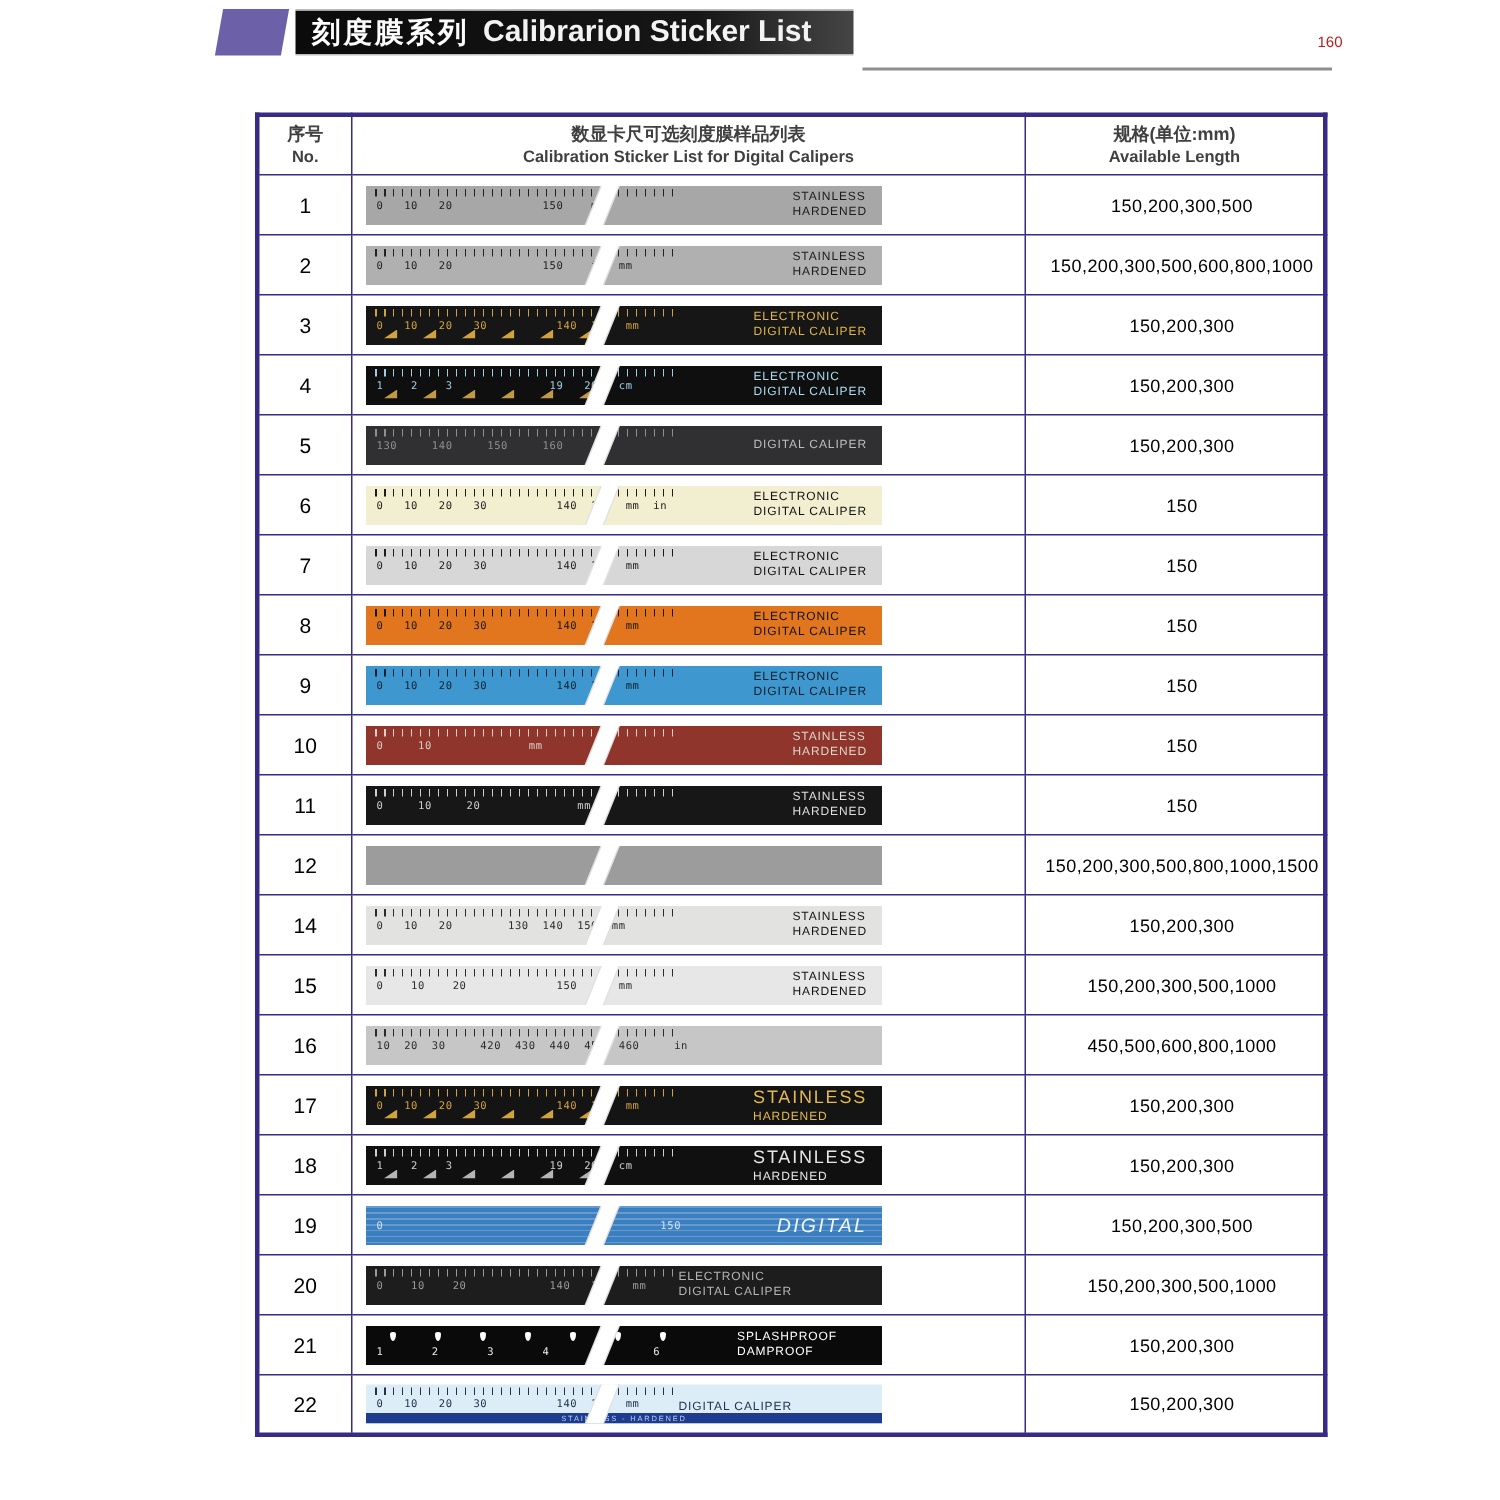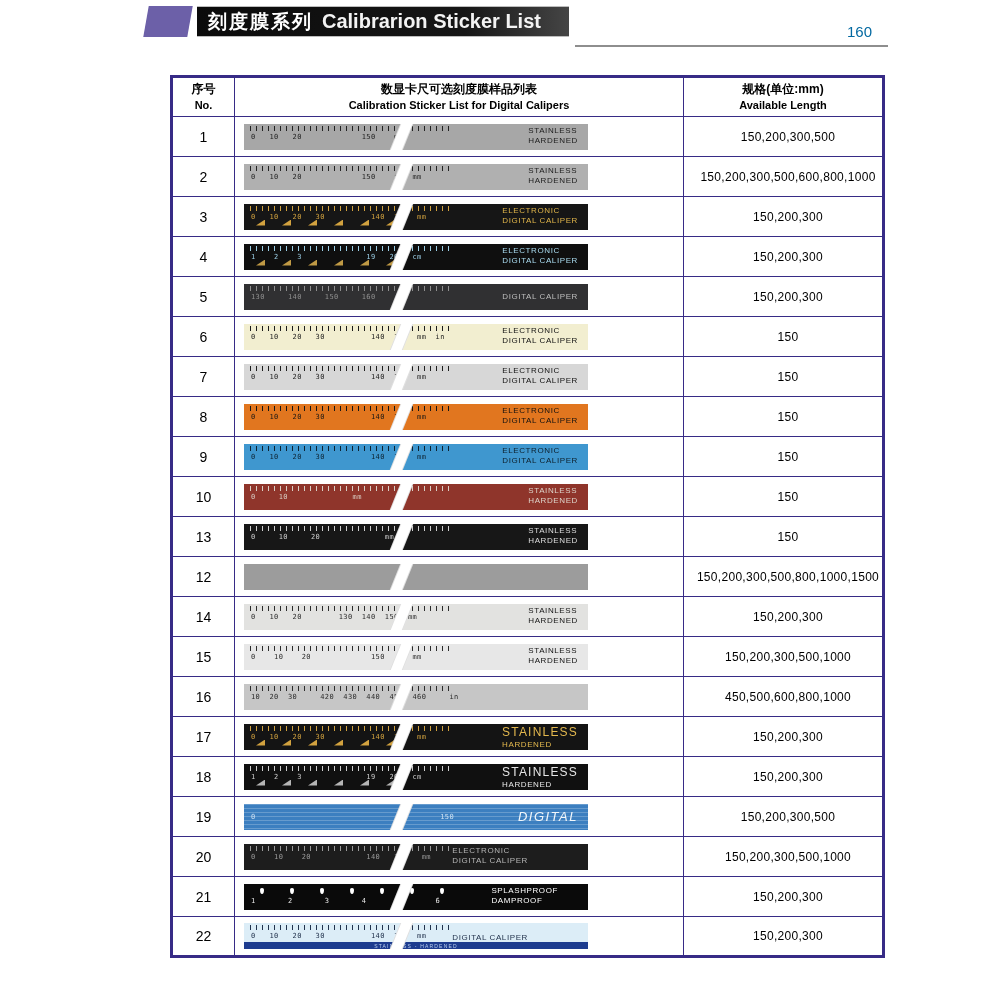--- a/index.html
+++ b/index.html
@@ -8,31 +8,31 @@
 
   
   .accent { position:absolute; left:146px; top:6px; width:44px; height:31px;
             background:#6c60a8; transform:skewX(-10deg); }
   .title-bar { position:absolute; left:197px; top:6px; width:372px; height:31px;
                background:linear-gradient(90deg,#0b0b0b,#161616 72%,#454545);
                display:flex; align-items:center; gap:9px; padding:0 11px;
                border-top:1px solid #bdbdbd; border-bottom:1px solid #bdbdbd; }
   .t-zh { color:#ffffff; font-size:19px; font-weight:bold; letter-spacing:2px; white-space:nowrap; }
   .t-en { color:#f3f3f3; font-size:20px; font-weight:bold; white-space:nowrap; }
-  .page-num { position:absolute; top:23px; right:128px; font-size:15px; color:#0369a1; }
+  .page-num { position:absolute; top:23px; right:105px; font-size:10px; color:#b91c1c; }
   .top-rule { position:absolute; top:45px; left:575px; right:112px; height:2px; background:#8e8e8e; }
 
   
   .sticker-table { position:absolute; left:170px; top:75px; width:715px;
                    border-collapse:collapse; table-layout:fixed; background:#fff; }
   .sticker-table, .sticker-table th, .sticker-table td { border:1.5px solid #372b86; }
   .sticker-table { border-width:3px; }
   th.col-no { width:63px; } th.col-len { width:200px; }
   thead tr, tbody tr { height:40px; }
-  th { vertical-align:middle; text-align:center; color:#000000;margin-top:16px; }
+  th { vertical-align:middle; text-align:center; color:#404040;margin-top:16px; }
   th .h-zh { font-size:12px; font-weight:bold; line-height:1.45; }
   th .h-en { font-size:11px; font-weight:bold; line-height:1.25; }
   td.col-no { text-align:center; font-size:14px; color:#000; vertical-align:middle; }
   td.col-len { font-size:12px; padding-left:10px; color:#000; vertical-align:middle; letter-spacing:.3px;text-align:center; }
   td.col-sample { padding-left:9px; vertical-align:middle; }
 
   
   .sticker { position:relative; width:344px; height:26px; overflow:hidden; }
   .ticks { position:absolute; left:6px; top:2px; width:58%; height:5px; }
   .scale { position:absolute; left:7px; top:9px; font-family:"DejaVu Sans Mono", monospace;
@@ -249,21 +249,21 @@
               <div class="slabel" style="color: rgb(222, 213, 203);">
                 <div class="lline">STAINLESS</div>
                 <div class="lline">HARDENED</div>
               </div>
               <div class="slash"></div>
             </div>
           </td>
           <td class="col-len">150</td>
         </tr>
         <tr class="srow">
-          <td class="col-no">13</td>
+          <td class="col-no">11</td>
           <td class="col-sample">
             <div class="sticker" style="background: rgb(23, 23, 23);">
               <div class="ticks" style="background-image: repeating-linear-gradient(to right, rgb(207, 207, 207) 0px, rgb(207, 207, 207) 1px, transparent 1px, transparent 6px);"></div>
               <div class="scale" style="color: rgb(207, 207, 207);">0     10     20              mm</div>
               <div class="slabel" style="color: rgb(222, 222, 222);">
                 <div class="lline">STAINLESS</div>
                 <div class="lline">HARDENED</div>
               </div>
               <div class="slash"></div>
             </div>

